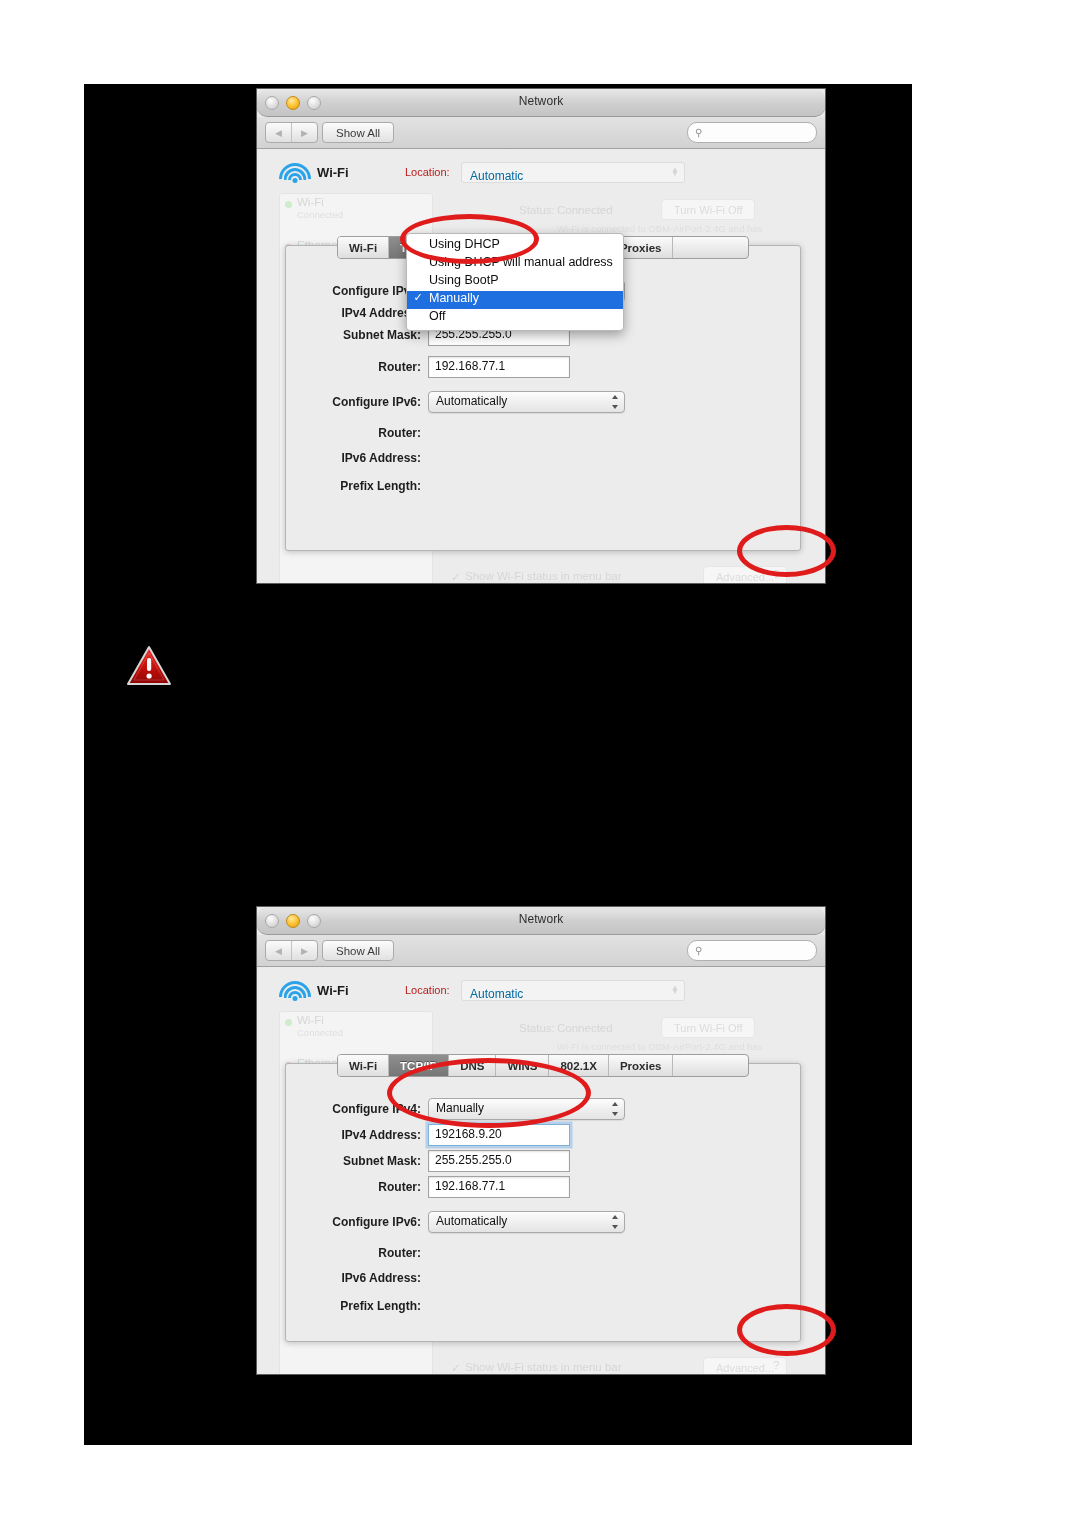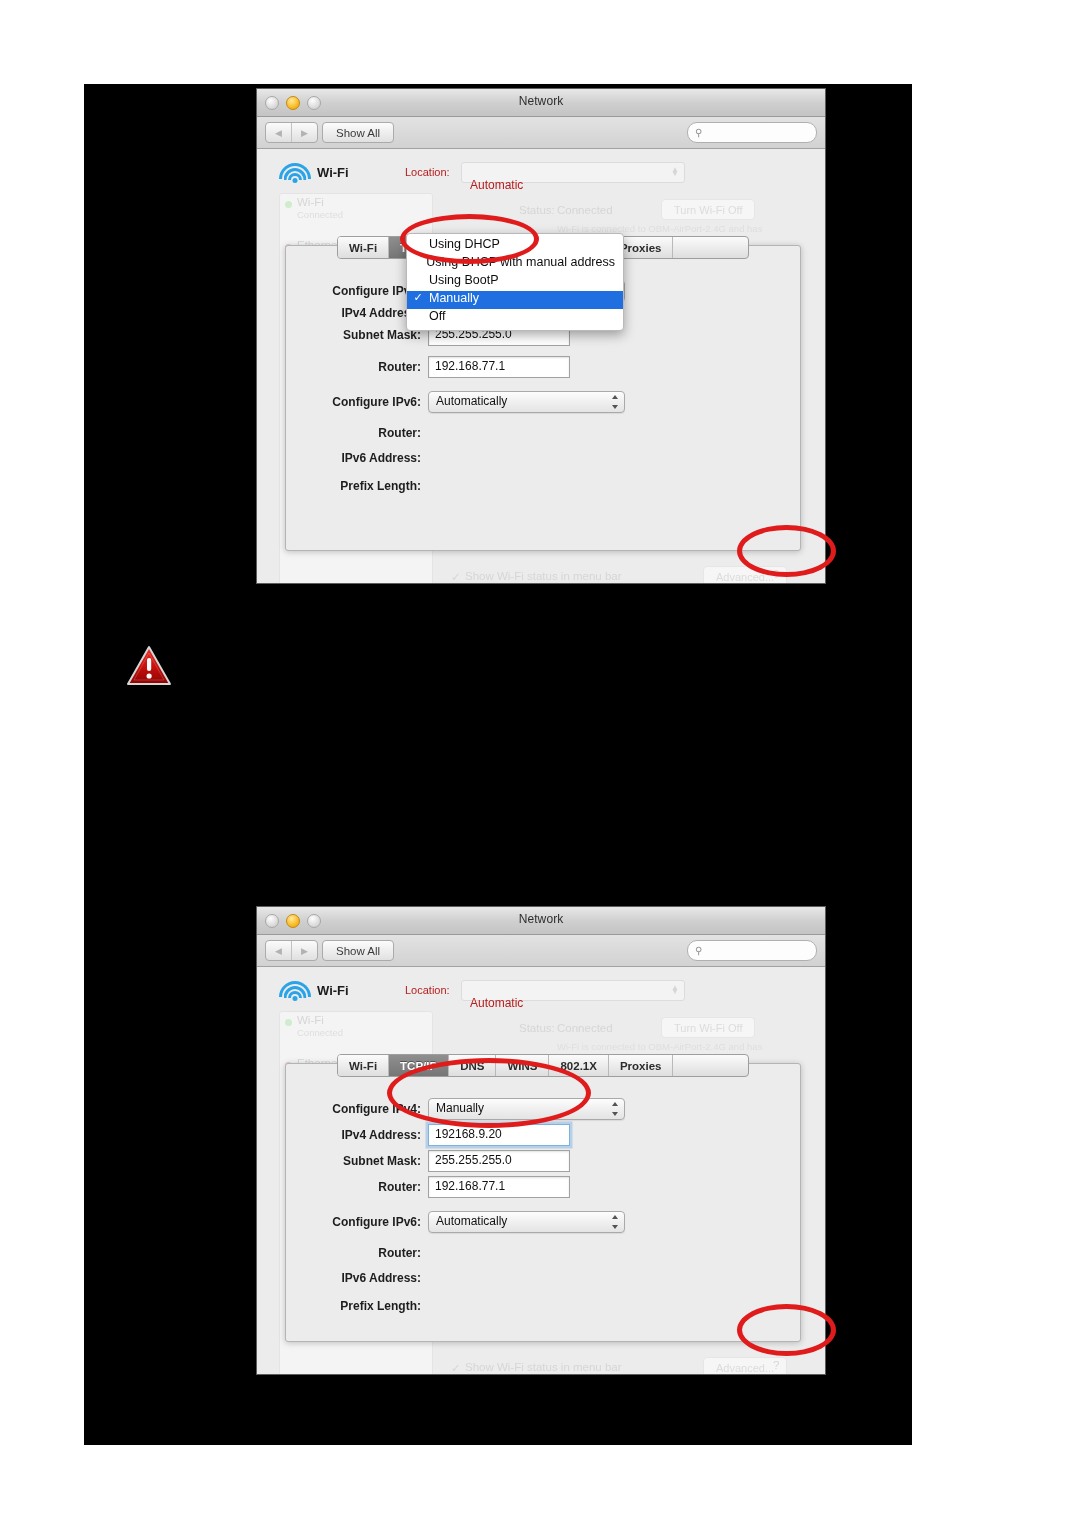--- a/index.html
+++ b/index.html
@@ -23,20 +23,21 @@
     background:#ebebeb;
     border:1px solid #5d5d5d;
     box-shadow:0 2px 7px rgba(0,0,0,.55);
     overflow:hidden;
   }
   .titlebar {
     height:27px;
     background:linear-gradient(to bottom,#e8e8e8 0%,#cfcfcf 52%,#c4c4c4 100%);
     border-bottom:1px solid #9a9a9a;
     position:relative;
+    border-radius:10px;
   }
   .title-text {
     position:absolute; left:0; right:0; top:5px;
     text-align:center;
     font-size:12px; color:#2e2e2e;
     letter-spacing:.1px;
   }
   .lights { position:absolute; left:8px; top:7px; display:flex; gap:7px; }
   .light { width:12px; height:12px; border-radius:50%; border:1px solid #a8a8a8;
            background:radial-gradient(circle at 38% 30%, #fdfdfd 0%, #dcdcdc 60%, #c8c8c8 100%); }
@@ -92,21 +93,21 @@
                    border-radius:50% 50% 0 0 / 100% 100% 0 0; left:50%; transform:translateX(-50%); }
   .wifi-ico .a1 { width:26px; height:13px; top:1px; }
   .wifi-ico .a2 { width:17px; height:9px;  top:6px; }
   .wifi-ico .a3 { width:8px;  height:4px;  top:11px; }
   .wifi-ico .dot { position:absolute; left:50%; transform:translateX(-50%); top:16px;
                    width:5px; height:5px; background:#2aa3e8; border-radius:50%; }
   .svc-name { position:absolute; left:60px; top:8px; font-size:13px; font-weight:bold; color:#1c1c1c; }
   .loc-label { position:absolute; left:148px; top:9px; font-size:11px; color:#b91c1c; }
   .loc-field { position:absolute; left:204px; top:5px; width:222px; height:19px;
                border:1px solid #dcdcdc; border-radius:3px; background:#f3f3f3; }
-  .loc-val { position:absolute; left:8px; top:15px; font-size:12px; color:#b91c1c; }
+  .loc-val { position:absolute; left:8px; top:6px; font-size:12px; color:#0369a1; }
   .loc-arrows { position:absolute; right:5px; top:5px; font-size:8px; color:#d6d6d6; line-height:4px; }
 
   
   .ghost { position:absolute; color:#d6d6d6; font-size:11.5px; white-space:nowrap; }
   .ghost.sm { font-size:9.5px; color:#dedede; }
   .ghost-panel { position:absolute; border:1px solid #e4e4e4; background:#f4f4f4; border-radius:3px; }
   .ghost-dot { position:absolute; width:7px; height:7px; border-radius:50%; background:#f1c7c7; }
   .ghost-dot.green { background:#cfeccd; }
 
   
@@ -360,21 +361,21 @@
       </div>
       <div style="position:absolute; left:142px; top:233px; font-size:12px; color:#111;"></div>
 
       <div class="menu" style="left:120px; top:-13px; width:216px;">
         <div class="mi">
           <span class="chk"></span>
           <span class="lbl">Using DHCP</span>
         </div>
         <div class="mi">
           <span class="chk"></span>
-          <span class="lbl">Using DHCP with manual address</span>
+          <span class="lbl">Using DHCP will manual address</span>
         </div>
         <div class="mi">
           <span class="chk"></span>
           <span class="lbl">Using BootP</span>
         </div>
         <div class="mi sel">
           <span class="chk">✓</span>
           <span class="lbl">Manually</span>
         </div>
         <div class="mi">

